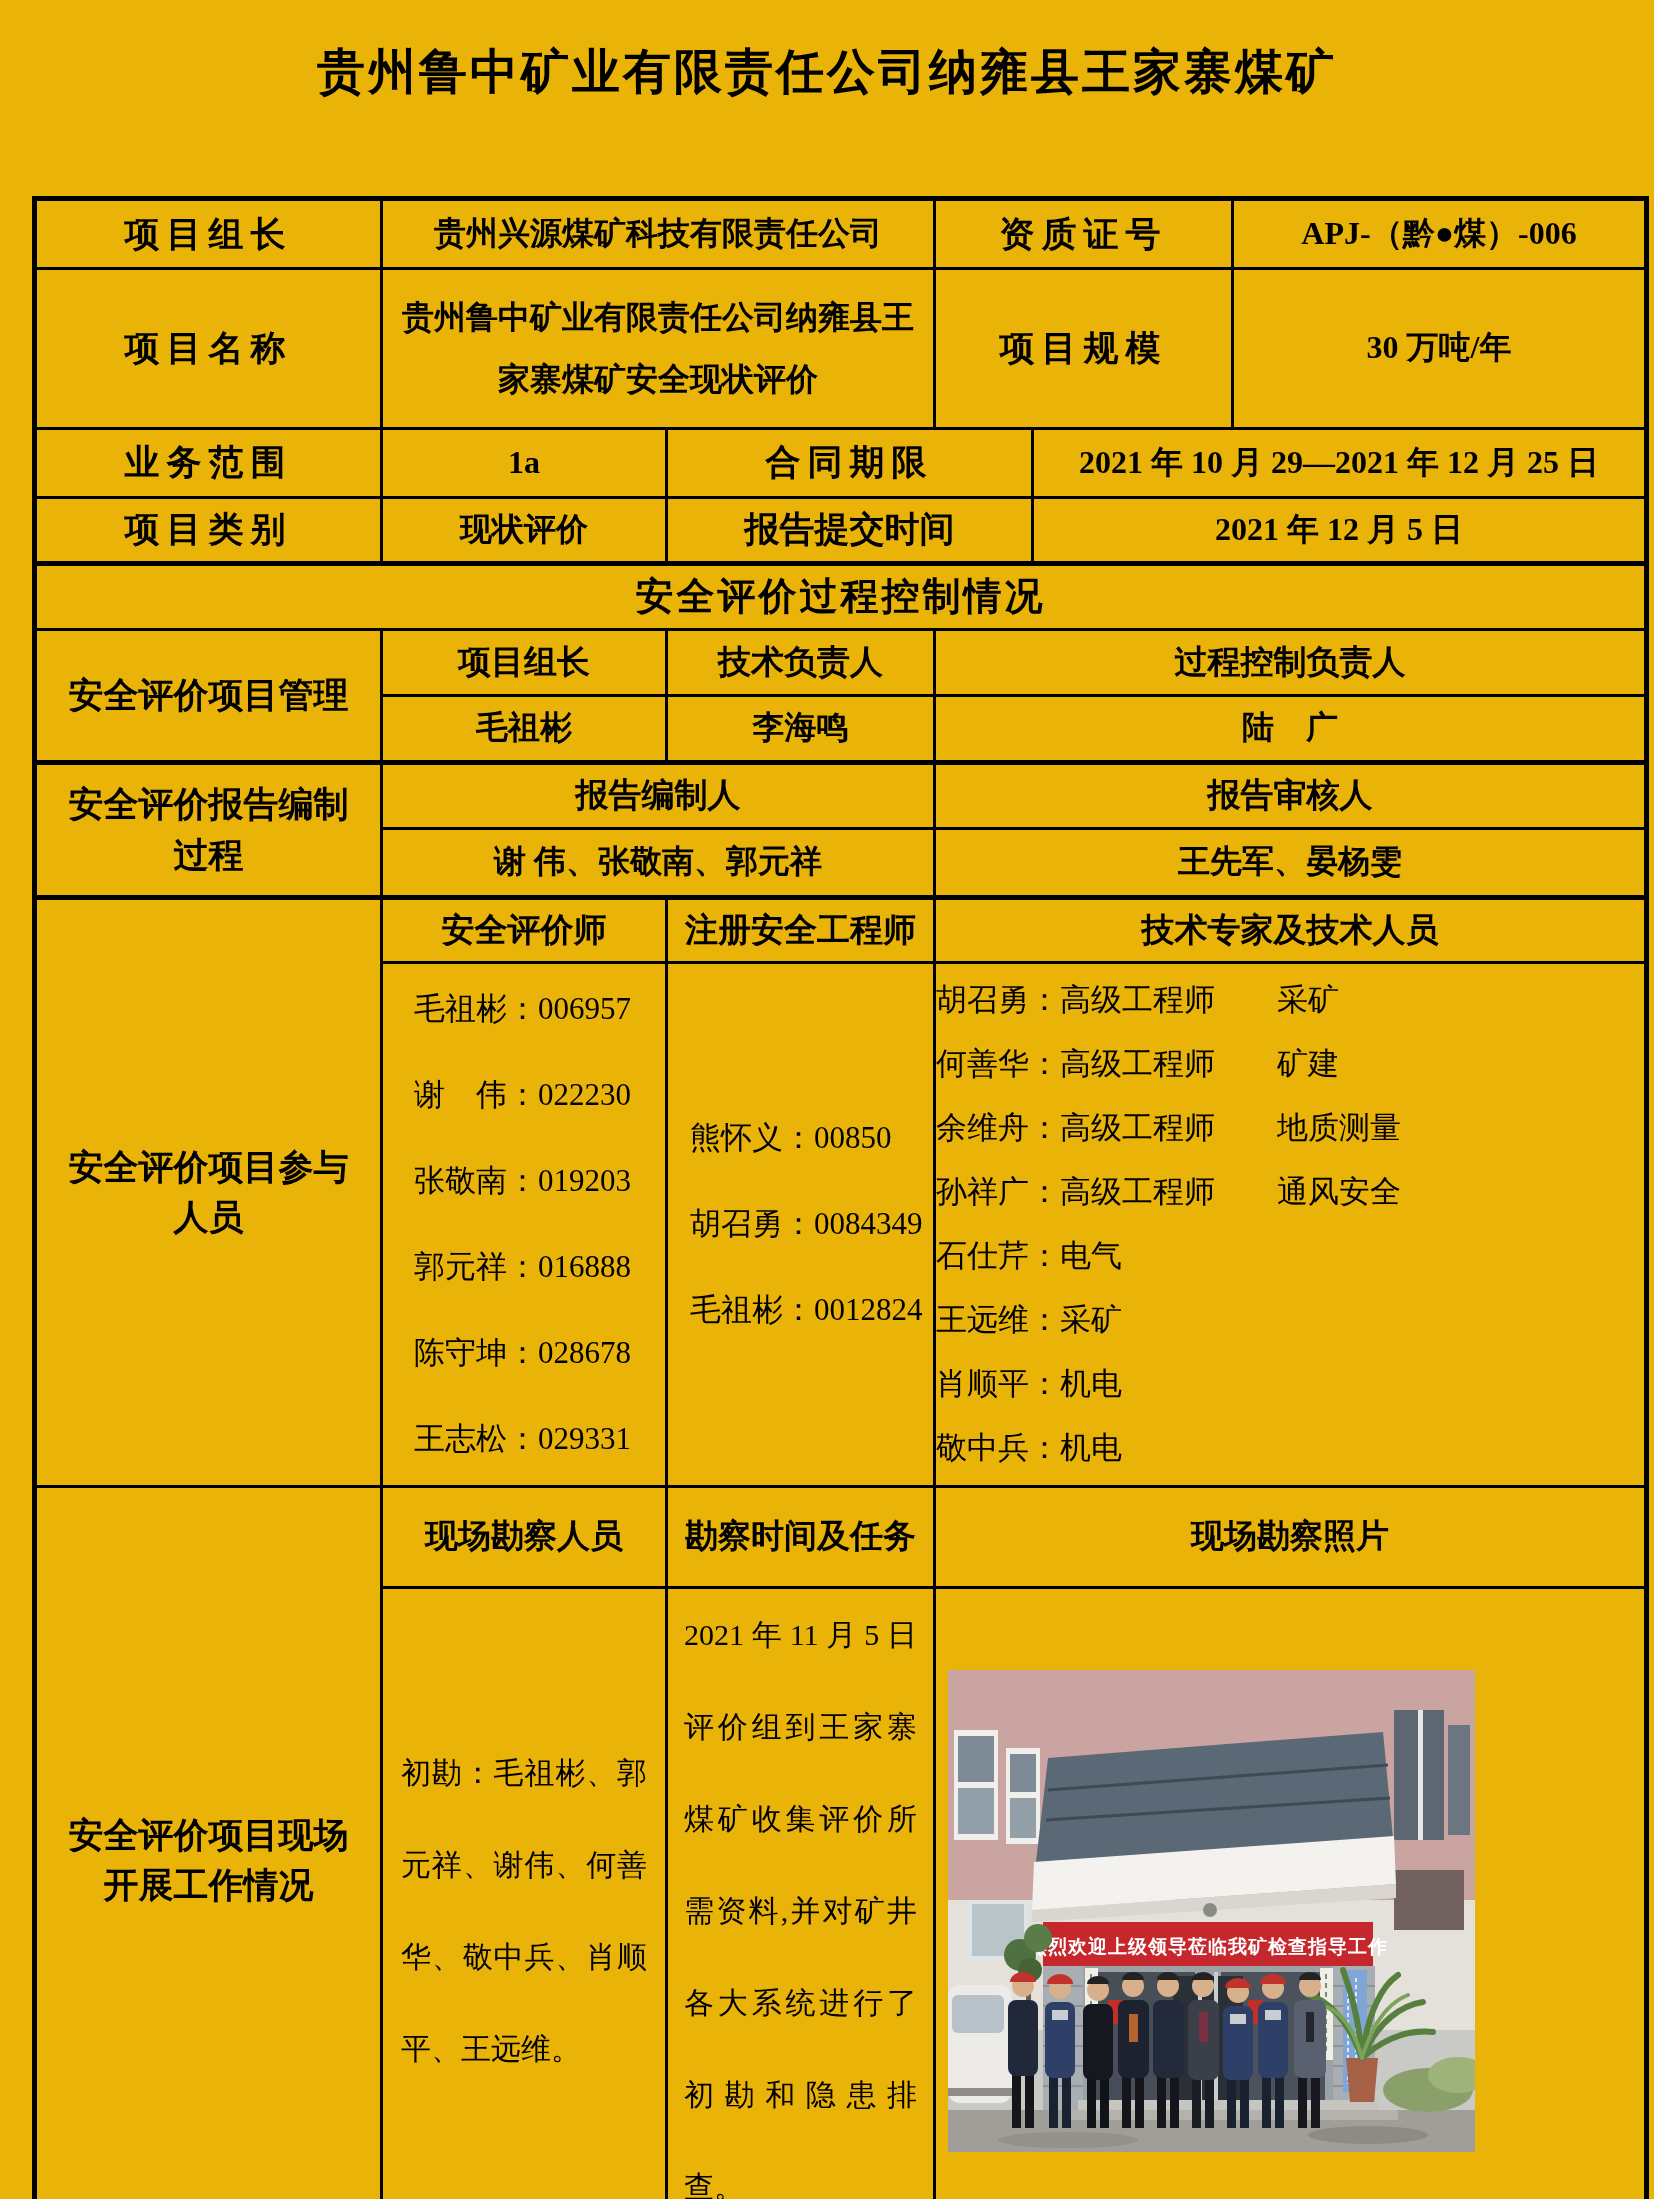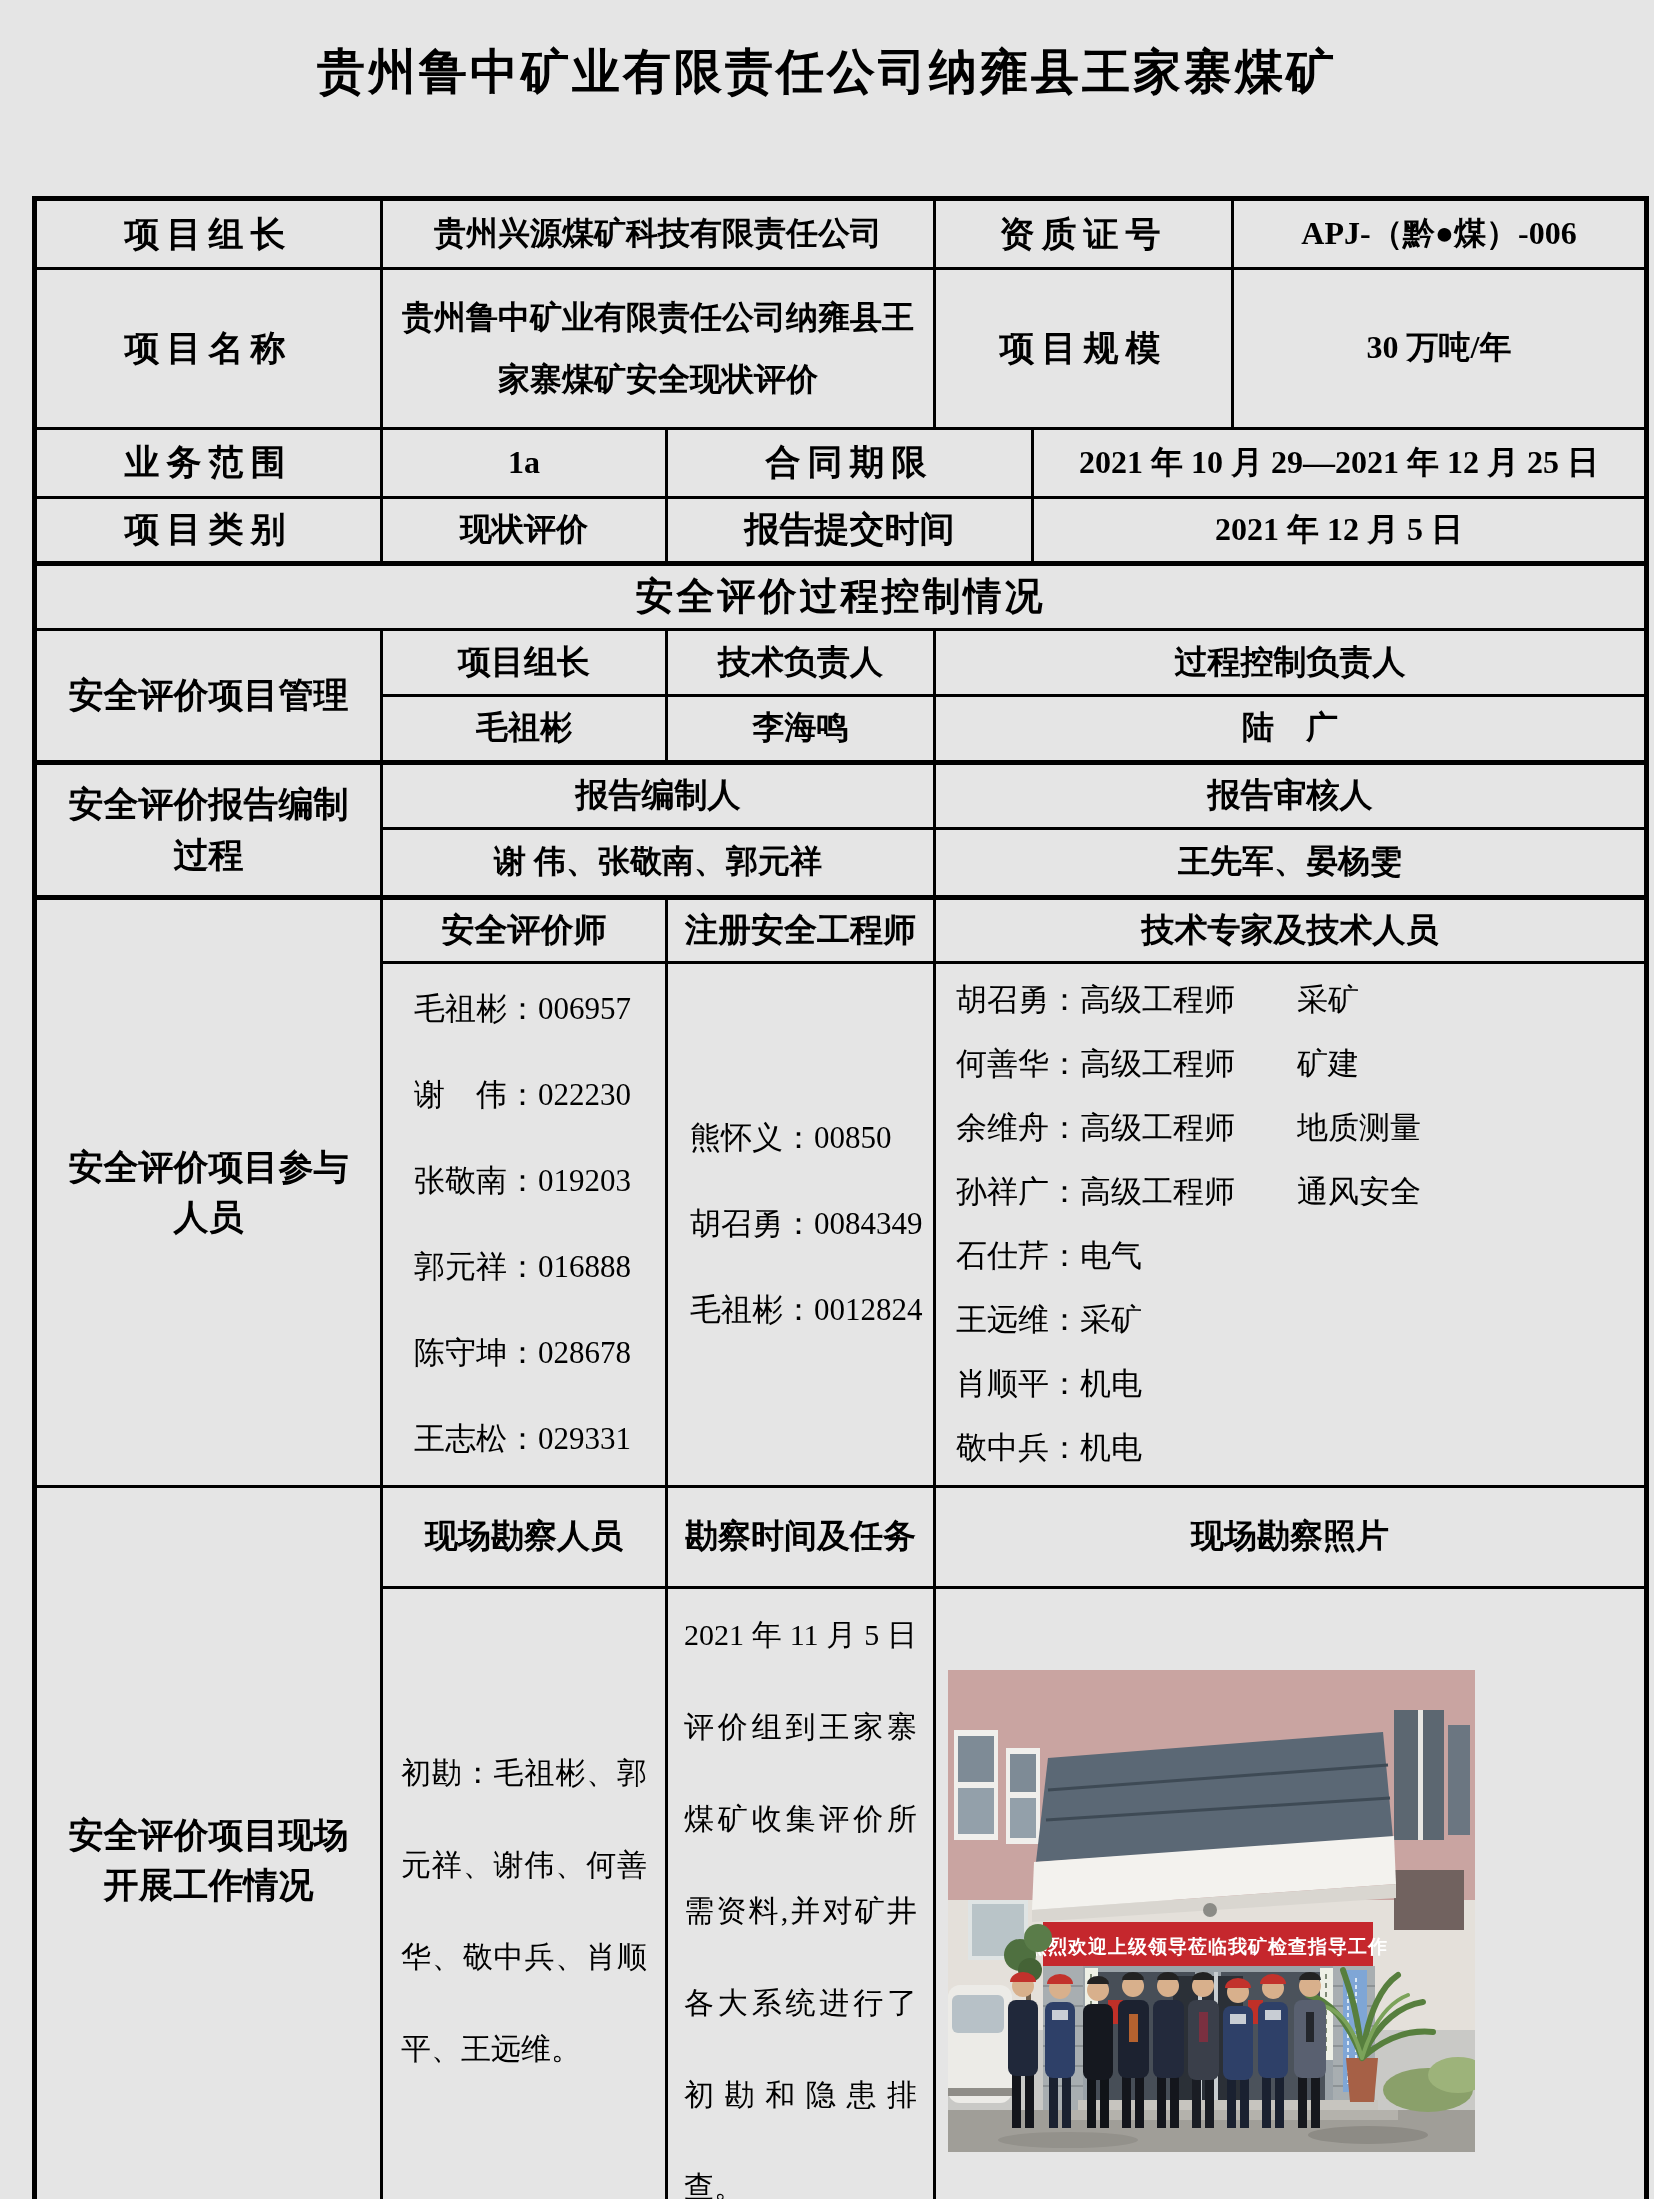--- a/index.html
+++ b/index.html
@@ -1,16 +1,16 @@
 <!DOCTYPE html>
 <html><head>
 <meta charset="utf-8">
 <style>
   html,body{margin:0;padding:0;background:#ffffff;}
-  .page{position:relative;width:1654px;height:2199px;background:#e5e5e5;overflow:hidden;
+  .page{position:relative;width:1654px;height:2199px;background:#eab308;overflow:hidden;
         font-family:"Liberation Sans",sans-serif;color:#000;}
   .title{position:absolute;left:0;right:0;text-align:center;font-weight:bold;
          font-size:48px;letter-spacing:3px;font-family:"Liberation Sans",sans-serif;}
   .title1{top:40px;}
   .title2{top:126px;}
   table.sheet{position:absolute;left:32px;top:196px;border-collapse:collapse;table-layout:fixed;
               width:1616px;}
   table.sheet{border:5px solid #000;}
   td{border:3px solid #000;vertical-align:middle;text-align:center;padding:0;overflow:hidden;}
   tr.thick td{border-top-width:5px;}
@@ -19,21 +19,21 @@
   .hdr{font-weight:bold;font-size:33px;font-family:"Liberation Sans",sans-serif;}
   .sec{font-weight:bold;font-size:38px;letter-spacing:3px;}
   .val{font-weight:bold;font-size:32px;font-family:"Liberation Serif",serif;}
   .valb{font-weight:bold;font-size:32px;font-family:"Liberation Serif",serif;line-height:1.95;padding:16px 14px;}
   .two{line-height:1.45;}
   .list{display:flex;flex-direction:column;justify-content:center;height:100%;
         font-family:"Liberation Serif",serif;font-size:31px;text-align:left;}
   .list div{white-space:pre;}
   .l1{padding-left:31px;line-height:86px;}
   .l2{padding-left:22px;line-height:86px;}
-  .l3{padding-left:20px;line-height:64px;}
+  .l3{line-height:64px;}
   .cellflex{display:flex;flex-direction:column;justify-content:center;height:100%;}
   .wraptx{font-family:"Liberation Serif",serif;font-size:30px;line-height:92px;
           text-align:justify;text-align-last:left;padding:0 18px;}
   .photo-wrap{display:flex;align-items:center;height:100%;padding-left:12px;}
 </style>
 </head>
 <body>
 
 <div class="page">
 

